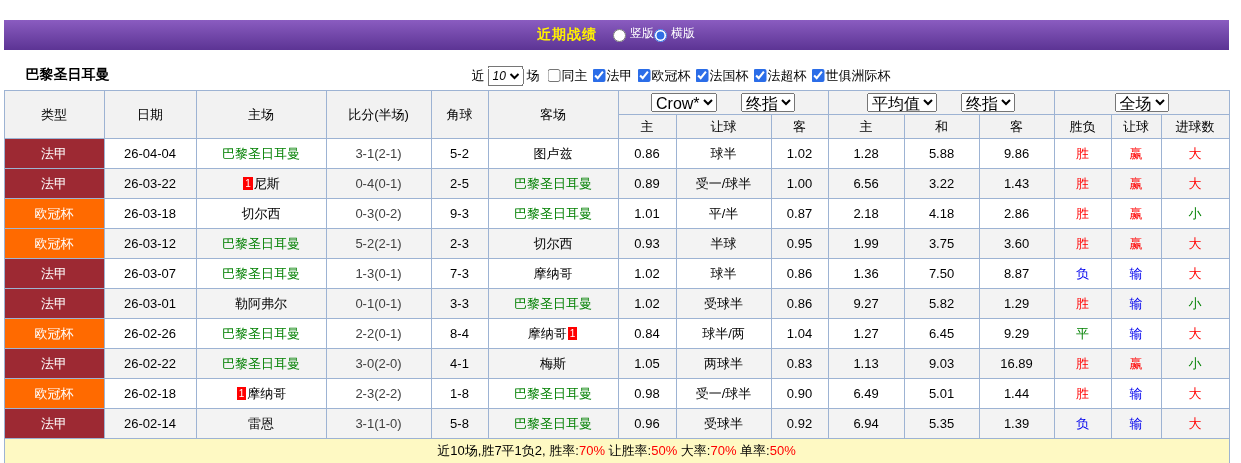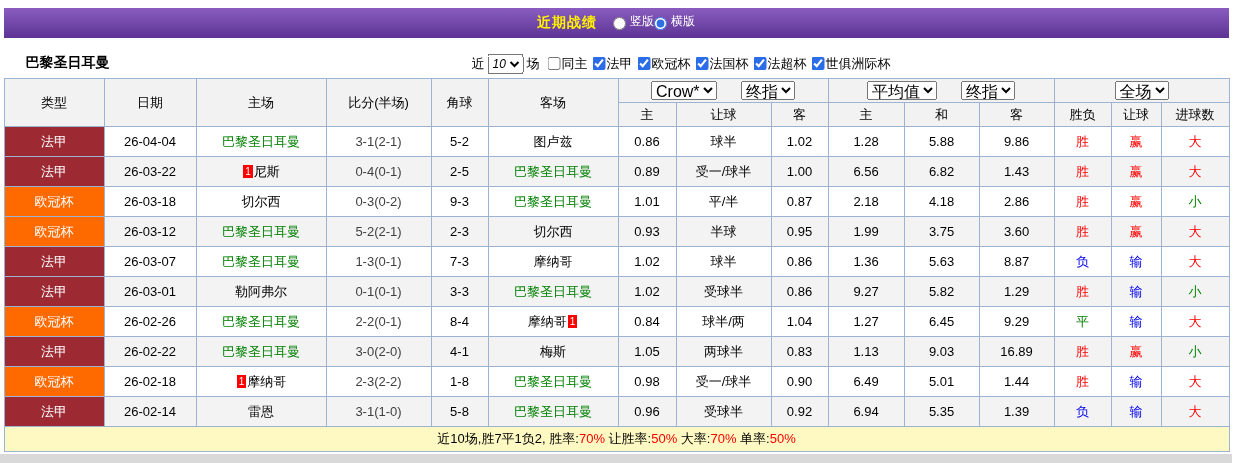--- a/index.html
+++ b/index.html
@@ -4,21 +4,21 @@
 <style>
   * { box-sizing: border-box; }
   body {
     margin: 0;
     background: #ffffff;
     font-family: "Liberation Sans", "DejaVu Sans", sans-serif;
   }
   .page {
     width: 1232px;
     height: 463px;
-    padding-top: 8px;
+    padding-top: 20px;
     background: #ffffff;
     display: flex;
     flex-direction: column;
     overflow: hidden;
   }
   .content { width: 1225px; margin: 0 auto; }
 
   
   .title-bar {
     height: 30px;
@@ -219,21 +219,21 @@
     <td class="league ligue1">法甲</td>
     <td>26-03-22</td>
     <td><i class="redcard">1</i><span>尼斯</span></td>
     <td class="score">0-4(0-1)</td>
     <td>2-5</td>
     <td><span class="psg">巴黎圣日耳曼</span></td>
     <td>0.89</td>
     <td>受一/球半</td>
     <td>1.00</td>
     <td>6.56</td>
-    <td>6.82</td>
+    <td>3.22</td>
     <td>1.43</td>
     <td class="t-red">胜</td>
     <td class="t-red">赢</td>
     <td class="t-red">大</td>
   </tr>
           <tr>
     <td class="league ucl">欧冠杯</td>
     <td>26-03-18</td>
     <td><span>切尔西</span></td>
     <td class="score">0-3(0-2)</td>
@@ -270,21 +270,21 @@
     <td class="league ligue1">法甲</td>
     <td>26-03-07</td>
     <td><span class="psg">巴黎圣日耳曼</span></td>
     <td class="score">1-3(0-1)</td>
     <td>7-3</td>
     <td><span>摩纳哥</span></td>
     <td>1.02</td>
     <td>球半</td>
     <td>0.86</td>
     <td>1.36</td>
-    <td>5.63</td>
+    <td>7.50</td>
     <td>8.87</td>
     <td class="t-blue">负</td>
     <td class="t-blue">输</td>
     <td class="t-red">大</td>
   </tr>
           <tr>
     <td class="league ligue1">法甲</td>
     <td>26-03-01</td>
     <td><span>勒阿弗尔</span></td>
     <td class="score">0-1(0-1)</td>

